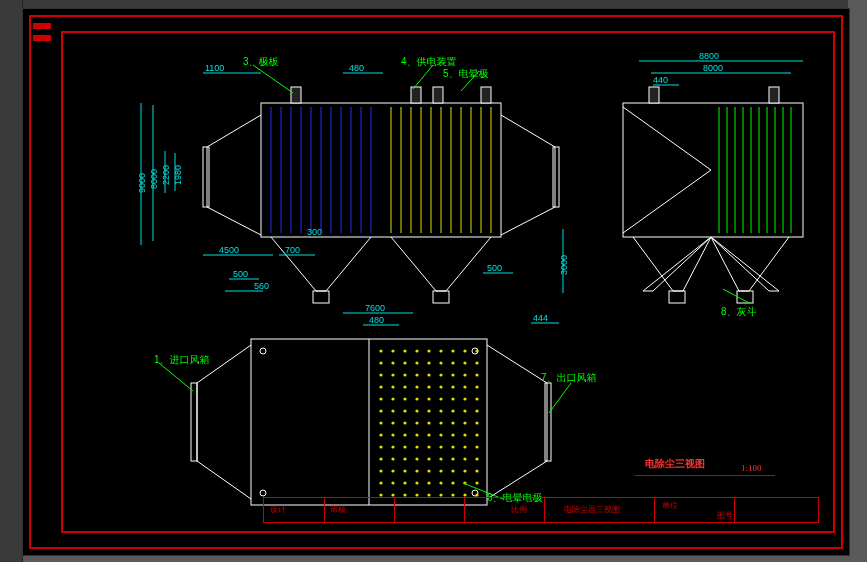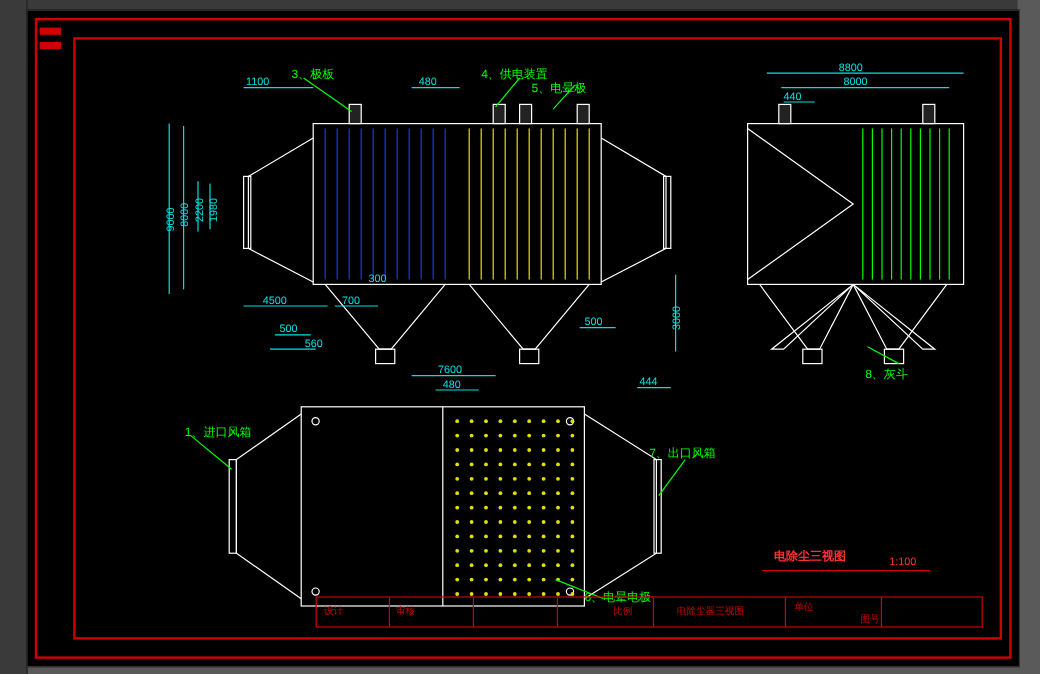--- a/index.html
+++ b/index.html
@@ -330,21 +330,21 @@
       <div class="dim" style="left:170px; top:236px;">500</div>
       <div class="dim" style="left:170px; top:248px;padding-left:21px;">560</div>
       <div class="dim" style="left:424px; top:230px;">500</div>
 
       <div class="dim" style="left:302px; top:270px;">7600</div>
       <div class="dim" style="left:306px; top:282px;">480</div>
       <div class="dim" style="left:470px; top:280px;text-align:right;">444</div>
       <div class="dim dimv" style="left:496px; top:242px;">3000</div>
 
       <div class="title" style="left:582px; top:424px;">电除尘三视图</div>
-      <div class="scale" style="left:678px; top:430px;">1:100</div>
+      <div class="scale" style="left:678px; top:430px;font-family:Liberation Serif, serif;">1:100</div>
       <div class="line-red" style="left:572px; top:442px; width:140px; height:1px;"></div>
 
       <div class="title-block">
         <div class="tb-cell" style="left:0; width:60px;"></div>
         <div class="tb-cell" style="left:60px; width:70px;"></div>
         <div class="tb-cell" style="left:130px; width:70px;"></div>
         <div class="tb-cell" style="left:200px; width:80px;"></div>
         <div class="tb-cell" style="left:280px; width:110px;"></div>
         <div class="tb-cell" style="left:390px; width:80px;"></div>
         <div class="tb-text" style="left:6px; top:6px;">设计</div>

